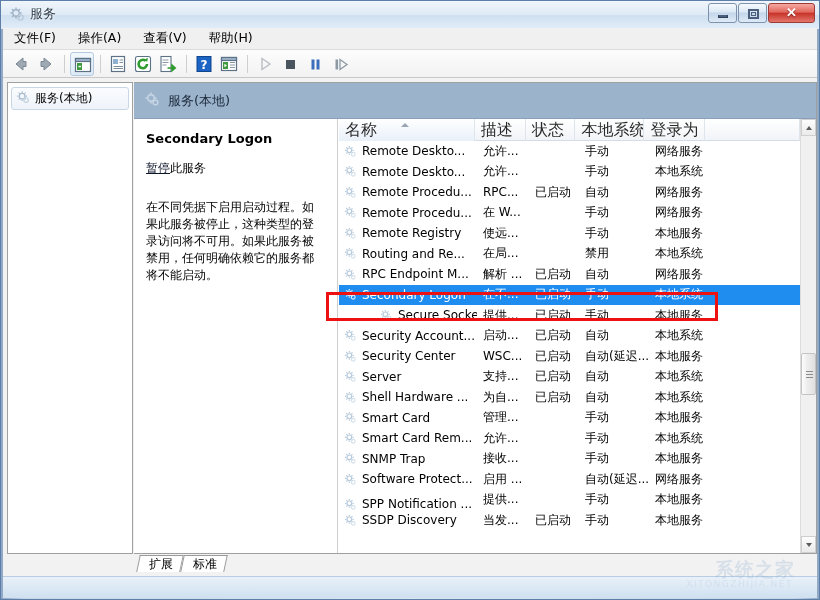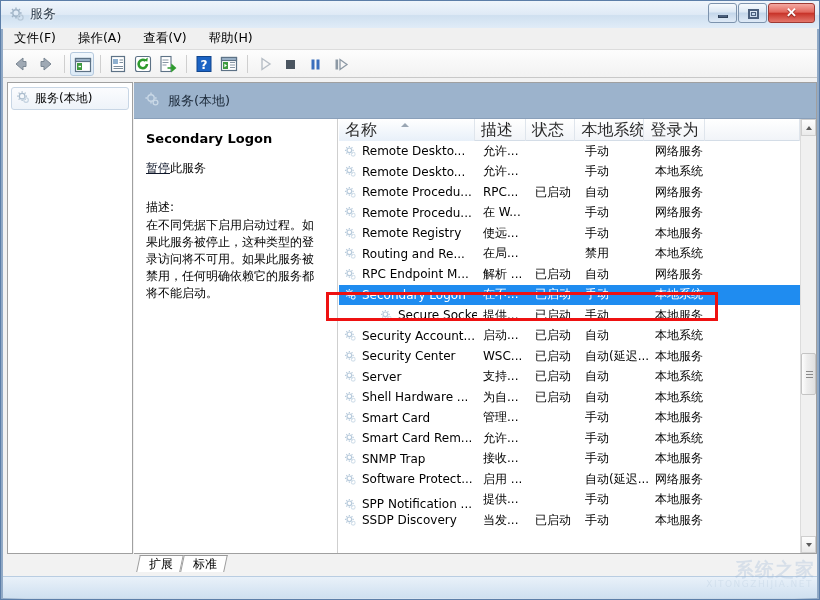--- a/index.html
+++ b/index.html
@@ -184,21 +184,21 @@
   .tab span { display: inline-block; transform: skewX(12deg); }
   .tab.active { background: #fff; }
 
   
   #statusbar {
     position: absolute; left: 2px; top: 575px; width: 814px; height: 22px;
     background: linear-gradient(to bottom,#e9f1f9,#cfe0f0);
     border-top: 1px solid #b9cde2;
   }
   #watermark {
-    position: absolute; right: 4px; bottom: 2px; width: 166px; height: 40px;
+    position: absolute; right: 24px; bottom: 2px; width: 166px; height: 40px;
     opacity: 0.30; pointer-events: none; text-decoration: underline;
   }
   #watermark .wm-cn {
     position: absolute; right: 0; top: 0;
     font-size: 19px; font-weight: bold; color: #9ab6d6;
     letter-spacing: 1px; white-space: nowrap;
   }
   #watermark .wm-en {
     position: absolute; right: 2px; top: 22px;
     font-size: 9px; color: #b2c6da; letter-spacing: 1.5px; white-space: nowrap;
@@ -359,21 +359,20 @@
             </g>
             <circle cx="11.5" cy="11.5" r="2.4" fill="none" stroke="#c9d8e6" stroke-width="1.3"></circle>
           </svg>
         </span>
         <span class="ph-text">服务(本地)</span>
       </div>
 
       <div id="infocol">
         <div class="svc-title">Secondary Logon</div>
         <div class="svc-link-line"><span class="svc-link">暂停</span><span>此服务</span></div>
-        <div class="desc-label">描述:</div>
         <div class="desc-body">在不同凭据下启用启动过程。如果此服务被停止，这种类型的登录访问将不可用。如果此服务被禁用，任何明确依赖它的服务都将不能启动。</div>
       </div>
 
       <div id="listcol">
         <div id="listhead">
             <div class="hcell sorted" style="width: 138px;"><span>名称</span><span class="sort-arrow"></span></div>
             <div class="hcell" style="width: 52px;"><span>描述</span></div>
             <div class="hcell" style="width: 50px;"><span>状态</span></div>
             <div class="hcell" style="width: 70px;"><span>本地系统</span></div>
             <div class="hcell" style="width: 62px;"><span>登录为</span></div>

